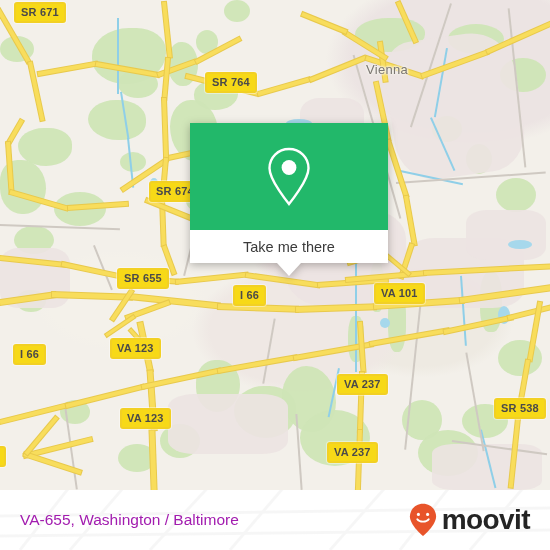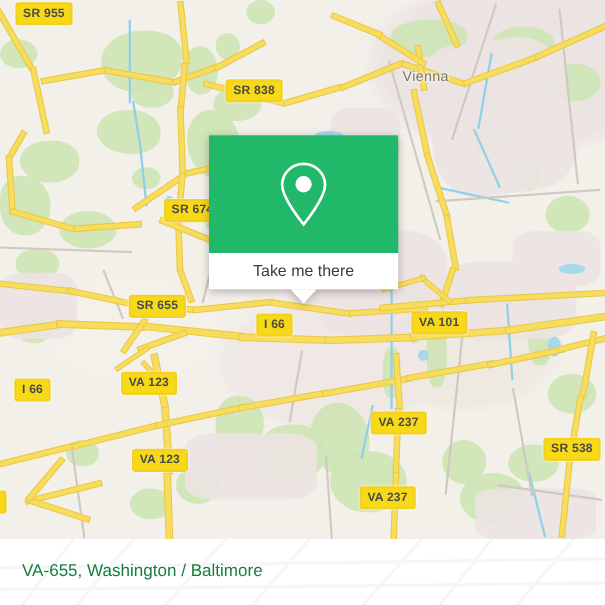--- a/index.html
+++ b/index.html
@@ -43,21 +43,21 @@
   }
   .shield.solid{background:#f7d917;border-color:#f2d024;color:#4a4a4a;}
   .placelabel{
     position:absolute;color:#7a7671;font-size:13px;letter-spacing:.3px;
     text-shadow:1px 0 2px #f5f2ec,-1px 0 2px #f5f2ec,0 1px 2px #f5f2ec,0 -1px 2px #f5f2ec;
     white-space:nowrap;
   }
 
   
   #popup{
-    position:absolute;left:190px;top:123px;width:172px;
+    position:absolute;left:190px;top:123px;width:198px;
     filter:drop-shadow(0 2px 4px rgba(0,0,0,.28));
   }
   #popup .head{
     height:107px;background:#22b86a;display:flex;align-items:center;justify-content:center;
   }
   #popup .foot{
     height:33px;background:#ffffff;display:flex;align-items:center;justify-content:center;
     color:#3b3b3b;font-size:14.5px;
   }
   #popup .tip{
@@ -76,21 +76,21 @@
 
   
   #footer{
     position:absolute;left:0;top:490px;width:550px;height:60px;background:#ffffff;
     display:flex;align-items:center;justify-content:space-between;padding:0 20px;
     box-sizing:border-box;overflow:hidden;
   }
   #footer .ghost{
     position:absolute;left:0;top:0;width:550px;height:60px;opacity:.5;pointer-events:none;
   }
-  #title{color:#15803d;font-size:15.5px;position:relative;z-index:2;white-space:nowrap;}
+  #title{color:#a21caf;font-size:15.5px;position:relative;z-index:2;white-space:nowrap;}
   #brand{display:flex;align-items:center;gap:5px;position:relative;z-index:2;}
   #brand .word{color:#242424;font-size:28px;font-weight:bold;letter-spacing:-.6px;}
 </style>
 </head>
 <body>
 
 <div id="app">
 
   <div id="map">
     <div class="landmass"></div>
@@ -264,22 +264,22 @@
     <div class="road major" style="left:24px;top:452px;width:60px;height:4px;transform:rotate(18deg);"></div>
     <div class="road major" style="left:26px;top:452px;width:48px;height:4px;transform:rotate(-50deg);"></div>
 
     <div class="road major" style="left:382px;top:250px;width:36px;height:3px;transform:rotate(40deg);"></div>
     <div class="road major" style="left:348px;top:262px;width:40px;height:3px;transform:rotate(-16deg);"></div>
     <div class="road major" style="left:130px;top:328px;width:30px;height:3px;transform:rotate(48deg);"></div>
     <div class="road major" style="left:106px;top:334px;width:34px;height:3px;transform:rotate(-34deg);"></div>
 
     <div class="placelabel" style="left:366px;top:62px;">Vienna</div>
 
-    <div class="shield solid" style="left:14px;top:2px;">SR 955</div>
-    <div class="shield solid" style="left:205px;top:72px;">SR 838</div>
+    <div class="shield solid" style="left:14px;top:2px;">SR 671</div>
+    <div class="shield solid" style="left:205px;top:72px;">SR 764</div>
     <div class="shield solid" style="left:149px;top:181px;">SR 674</div>
     <div class="shield solid" style="left:93px;top:268px;margin-left:24px;">SR 655</div>
     <div class="shield solid" style="left:233px;top:285px;">I 66</div>
     <div class="shield solid" style="left:374px;top:283px;">VA 101</div>
     <div class="shield solid" style="left:13px;top:344px;">I 66</div>
     <div class="shield solid" style="left:110px;top:338px;">VA 123</div>
     <div class="shield solid" style="left:337px;top:374px;">VA 237</div>
     <div class="shield solid" style="left:120px;top:408px;">VA 123</div>
     <div class="shield solid" style="left:494px;top:398px;">SR 538</div>
     <div class="shield solid" style="left:327px;top:442px;">VA 237</div>
@@ -308,15 +308,24 @@
           <path d="M150 60 L215 -10"></path>
         <path d="M230 60 L290 -10"></path>
           <path d="M330 60 L392 -10"></path>
           <path d="M400 60 L455 -10"></path>
         <path d="M470 60 L530 -10"></path>
           <path d="M0 26 L550 18"></path>
           <path d="M0 46 L550 40"></path>
       </g>
     </svg>
     <div id="title">VA-655, Washington / Baltimore</div>
+    <div id="brand">
+      <svg width="28" height="34" viewBox="0 0 28 34">
+        <path d="M14 0.8 C6.6 0.8 0.9 6.5 0.9 13.6 C0.9 22.4 14 33.2 14 33.2 C14 33.2 27.1 22.4 27.1 13.6 C27.1 6.5 21.4 0.8 14 0.8 Z" fill="#e8542a"></path>
+        <circle cx="9.4" cy="11.4" r="1.55" fill="#ffffff"></circle>
+        <circle cx="18.6" cy="11.4" r="1.55" fill="#ffffff"></circle>
+        <path d="M8.3 16.2 C10.4 19.4 17.6 19.4 19.7 16.2" fill="none" stroke="#ffffff" stroke-width="1.9" stroke-linecap="round"></path>
+      </svg>
+      <span class="word">moovit</span>
+    </div>
   </div>
 
 </div>
 
 </body></html>

